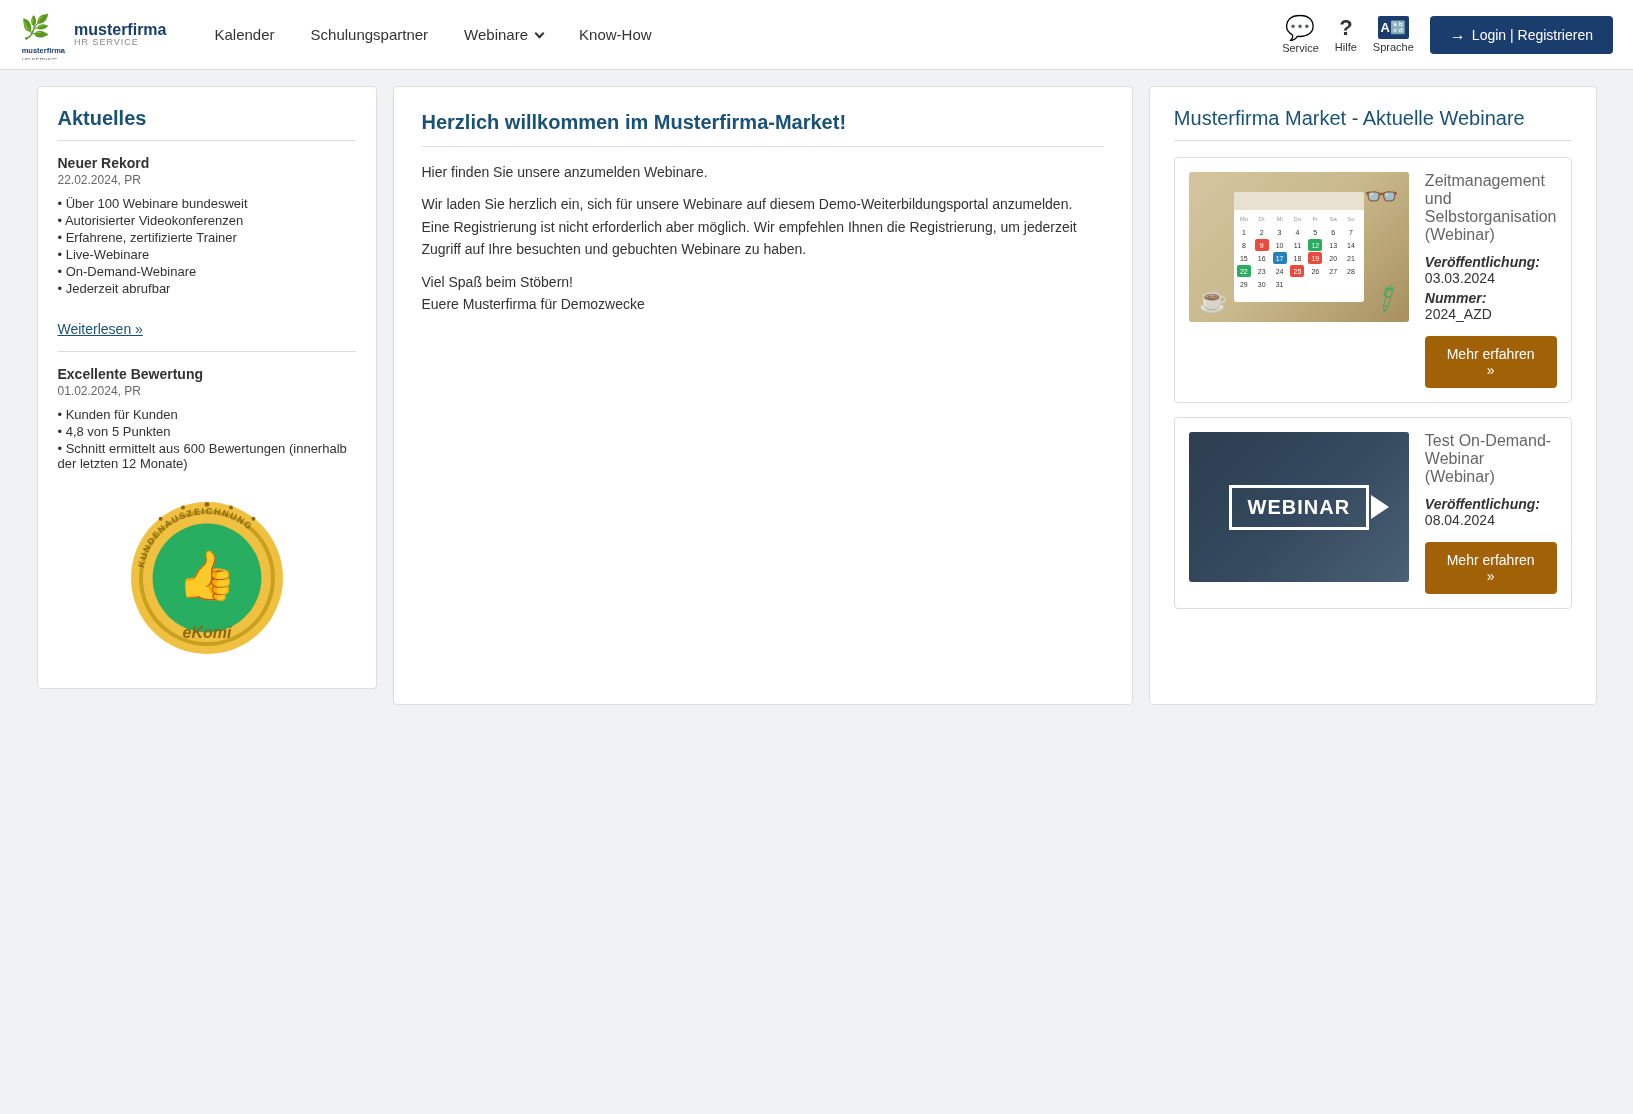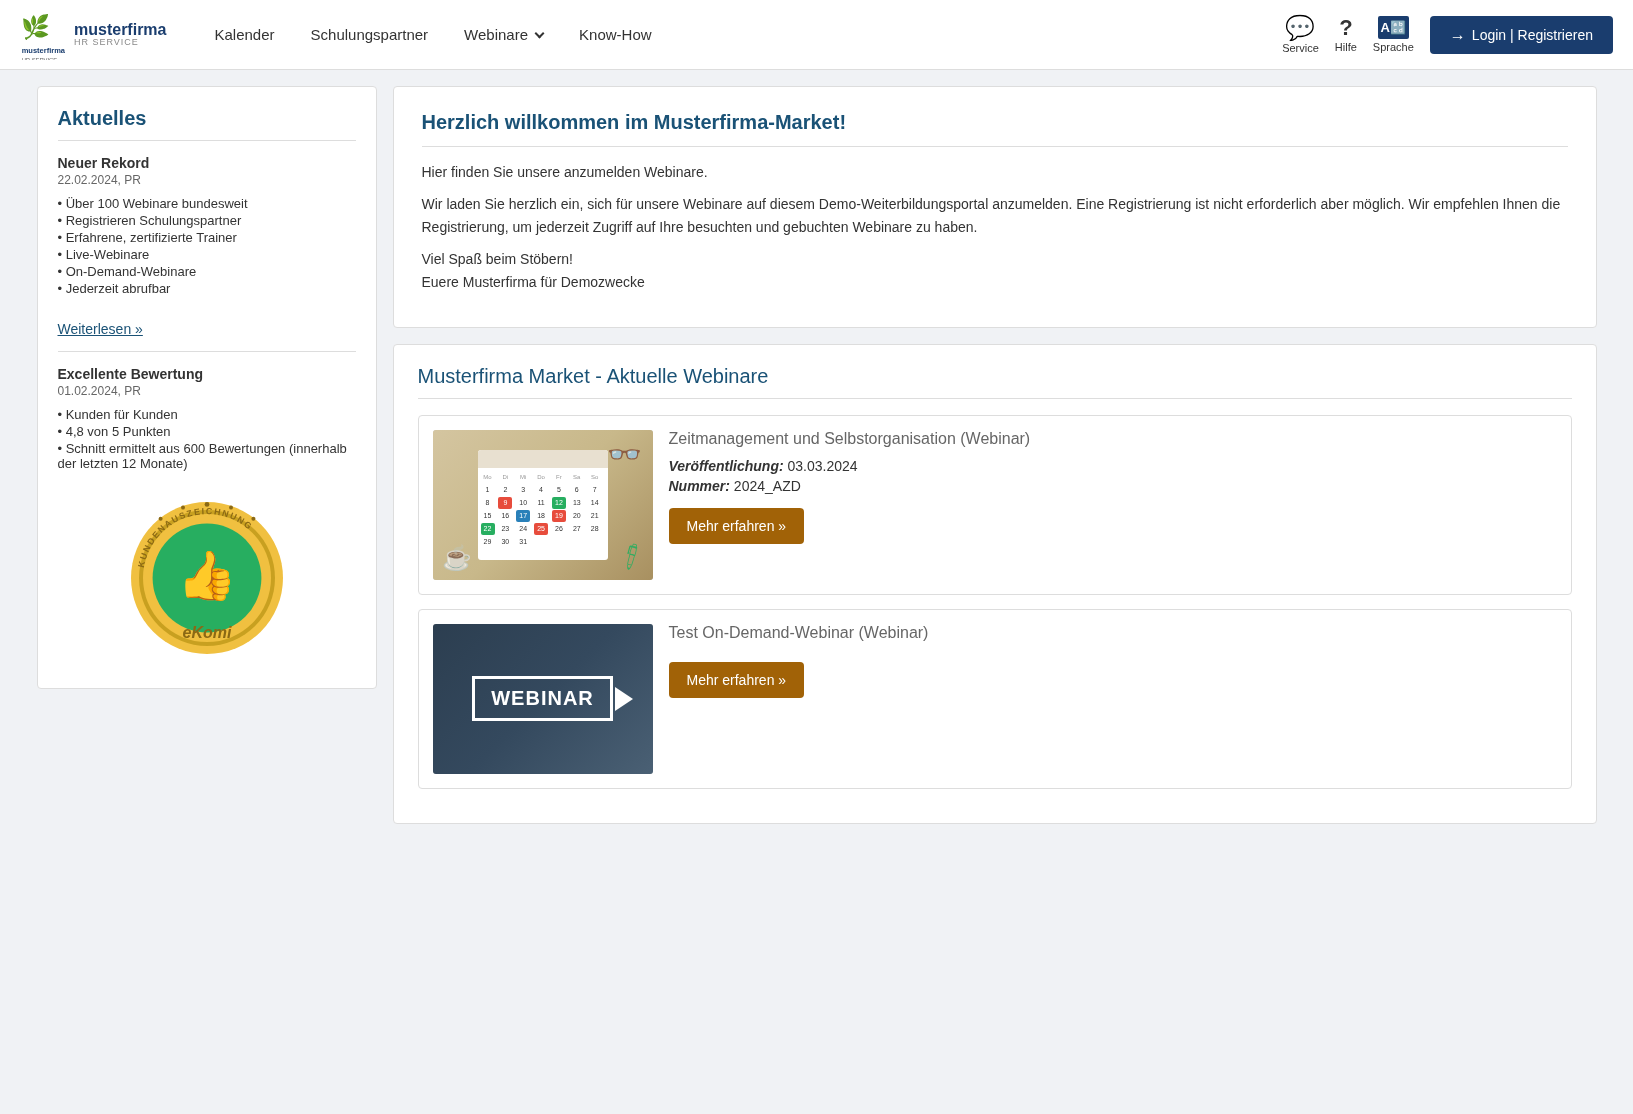--- a/index.html
+++ b/index.html
@@ -159,21 +159,21 @@
     }
     .ekomi-badge {
       width: 160px;
       height: 160px;
     }
 
     
     .content-area {
       flex: 1;
       display: flex;
-      flex-direction: column;
+      flex-direction: row;
       gap: 16px;
     }
     .welcome-card {
       background: #fff;
       border: 1px solid #ddd;
       border-radius: 4px;
       padding: 24px 28px;
     }
     .welcome-title {
       font-size: 20px;
@@ -405,21 +405,21 @@
   <aside class="sidebar">
     <div class="sidebar-card">
       <div class="sidebar-title">Aktuelles</div>
 
       
       <div class="news-item">
         <div class="news-item-title">Neuer Rekord</div>
         <div class="news-item-date">22.02.2024, PR</div>
         <ul class="news-item-list">
           <li>Über 100 Webinare bundesweit</li>
-          <li>Registrieren Schulungspartner</li>
+          <li>Autorisierter Videokonferenzen</li>
           <li>Erfahrene, zertifizierte Trainer</li>
           <li>Live-Webinare</li>
           <li>On-Demand-Webinare</li>
           <li>Jederzeit abrufbar</li>
         </ul>
       </div>
 
       <a class="weiterlesen">Weiterlesen »</a>
 
       <hr class="divider">
@@ -550,19 +550,23 @@
             <div style="position:relative; display:flex; align-items:center;">
               <div class="webinar-label-box">
                 <span class="webinar-label-text">WEBINAR</span>
               </div>
               <div class="arrow-right"></div>
             </div>
           </div>
         </div>
         <div class="webinar-info">
           <div class="webinar-name">Test On-Demand-Webinar (Webinar)</div>
+          <div class="webinar-meta">
+            <strong>Veröffentlichung:</strong>
+            <span>08.04.2024</span>
+          </div>
           <button class="mehr-btn">Mehr erfahren »</button>
         </div>
       </div>
 
     </div>
   </main>
 </div>
 
 </body></html>

